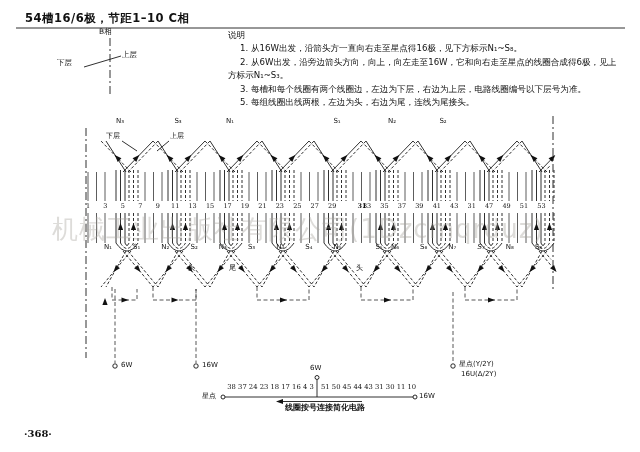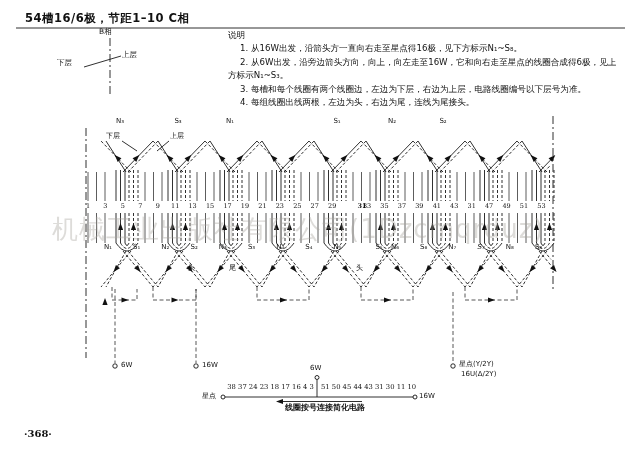--- a/index.html
+++ b/index.html
@@ -391,21 +391,21 @@
 
   <div id="title">54槽16/6极，节距1–10 C相</div>
   <div id="pageno">·368·</div>
 
   <div id="notes">
       <div class="note-line">说明</div>
       <div class="note-line ind">1. 从16W出发，沿箭头方一直向右走至星点得16极，见下方标示N₁~S₈。</div>
       <div class="note-line ind">2. 从6W出发，沿旁边箭头方向，向上，向左走至16W，它和向右走至星点的线圈合成得6极，见上</div>
       <div class="note-line">方标示N₁~S₃。</div>
       <div class="note-line ind">3. 每槽和每个线圈有两个线圈边，左边为下层，右边为上层，电路线圈编号以下层号为准。</div>
-      <div class="note-line ind">4. 每组线圈出线两根，左边为头，右边为尾，连线为尾接头。</div>
+      <div class="note-line ind">5. 每组线圈出线两根，左边为头，右边为尾，连线为尾接头。</div>
     </div>
 
   <div id="overlay">
 
     <span class="lg" style="left:99px;top:28px;">B相</span>
     <span class="lg" style="left:57px;top:59px;">下层</span>
     <span class="lg" style="left:122px;top:51px;">上层</span>
 
     <span class="ht" style="left:106px;top:133px;">下层</span>
     <span class="ht" style="left:170px;top:133px;">上层</span>

